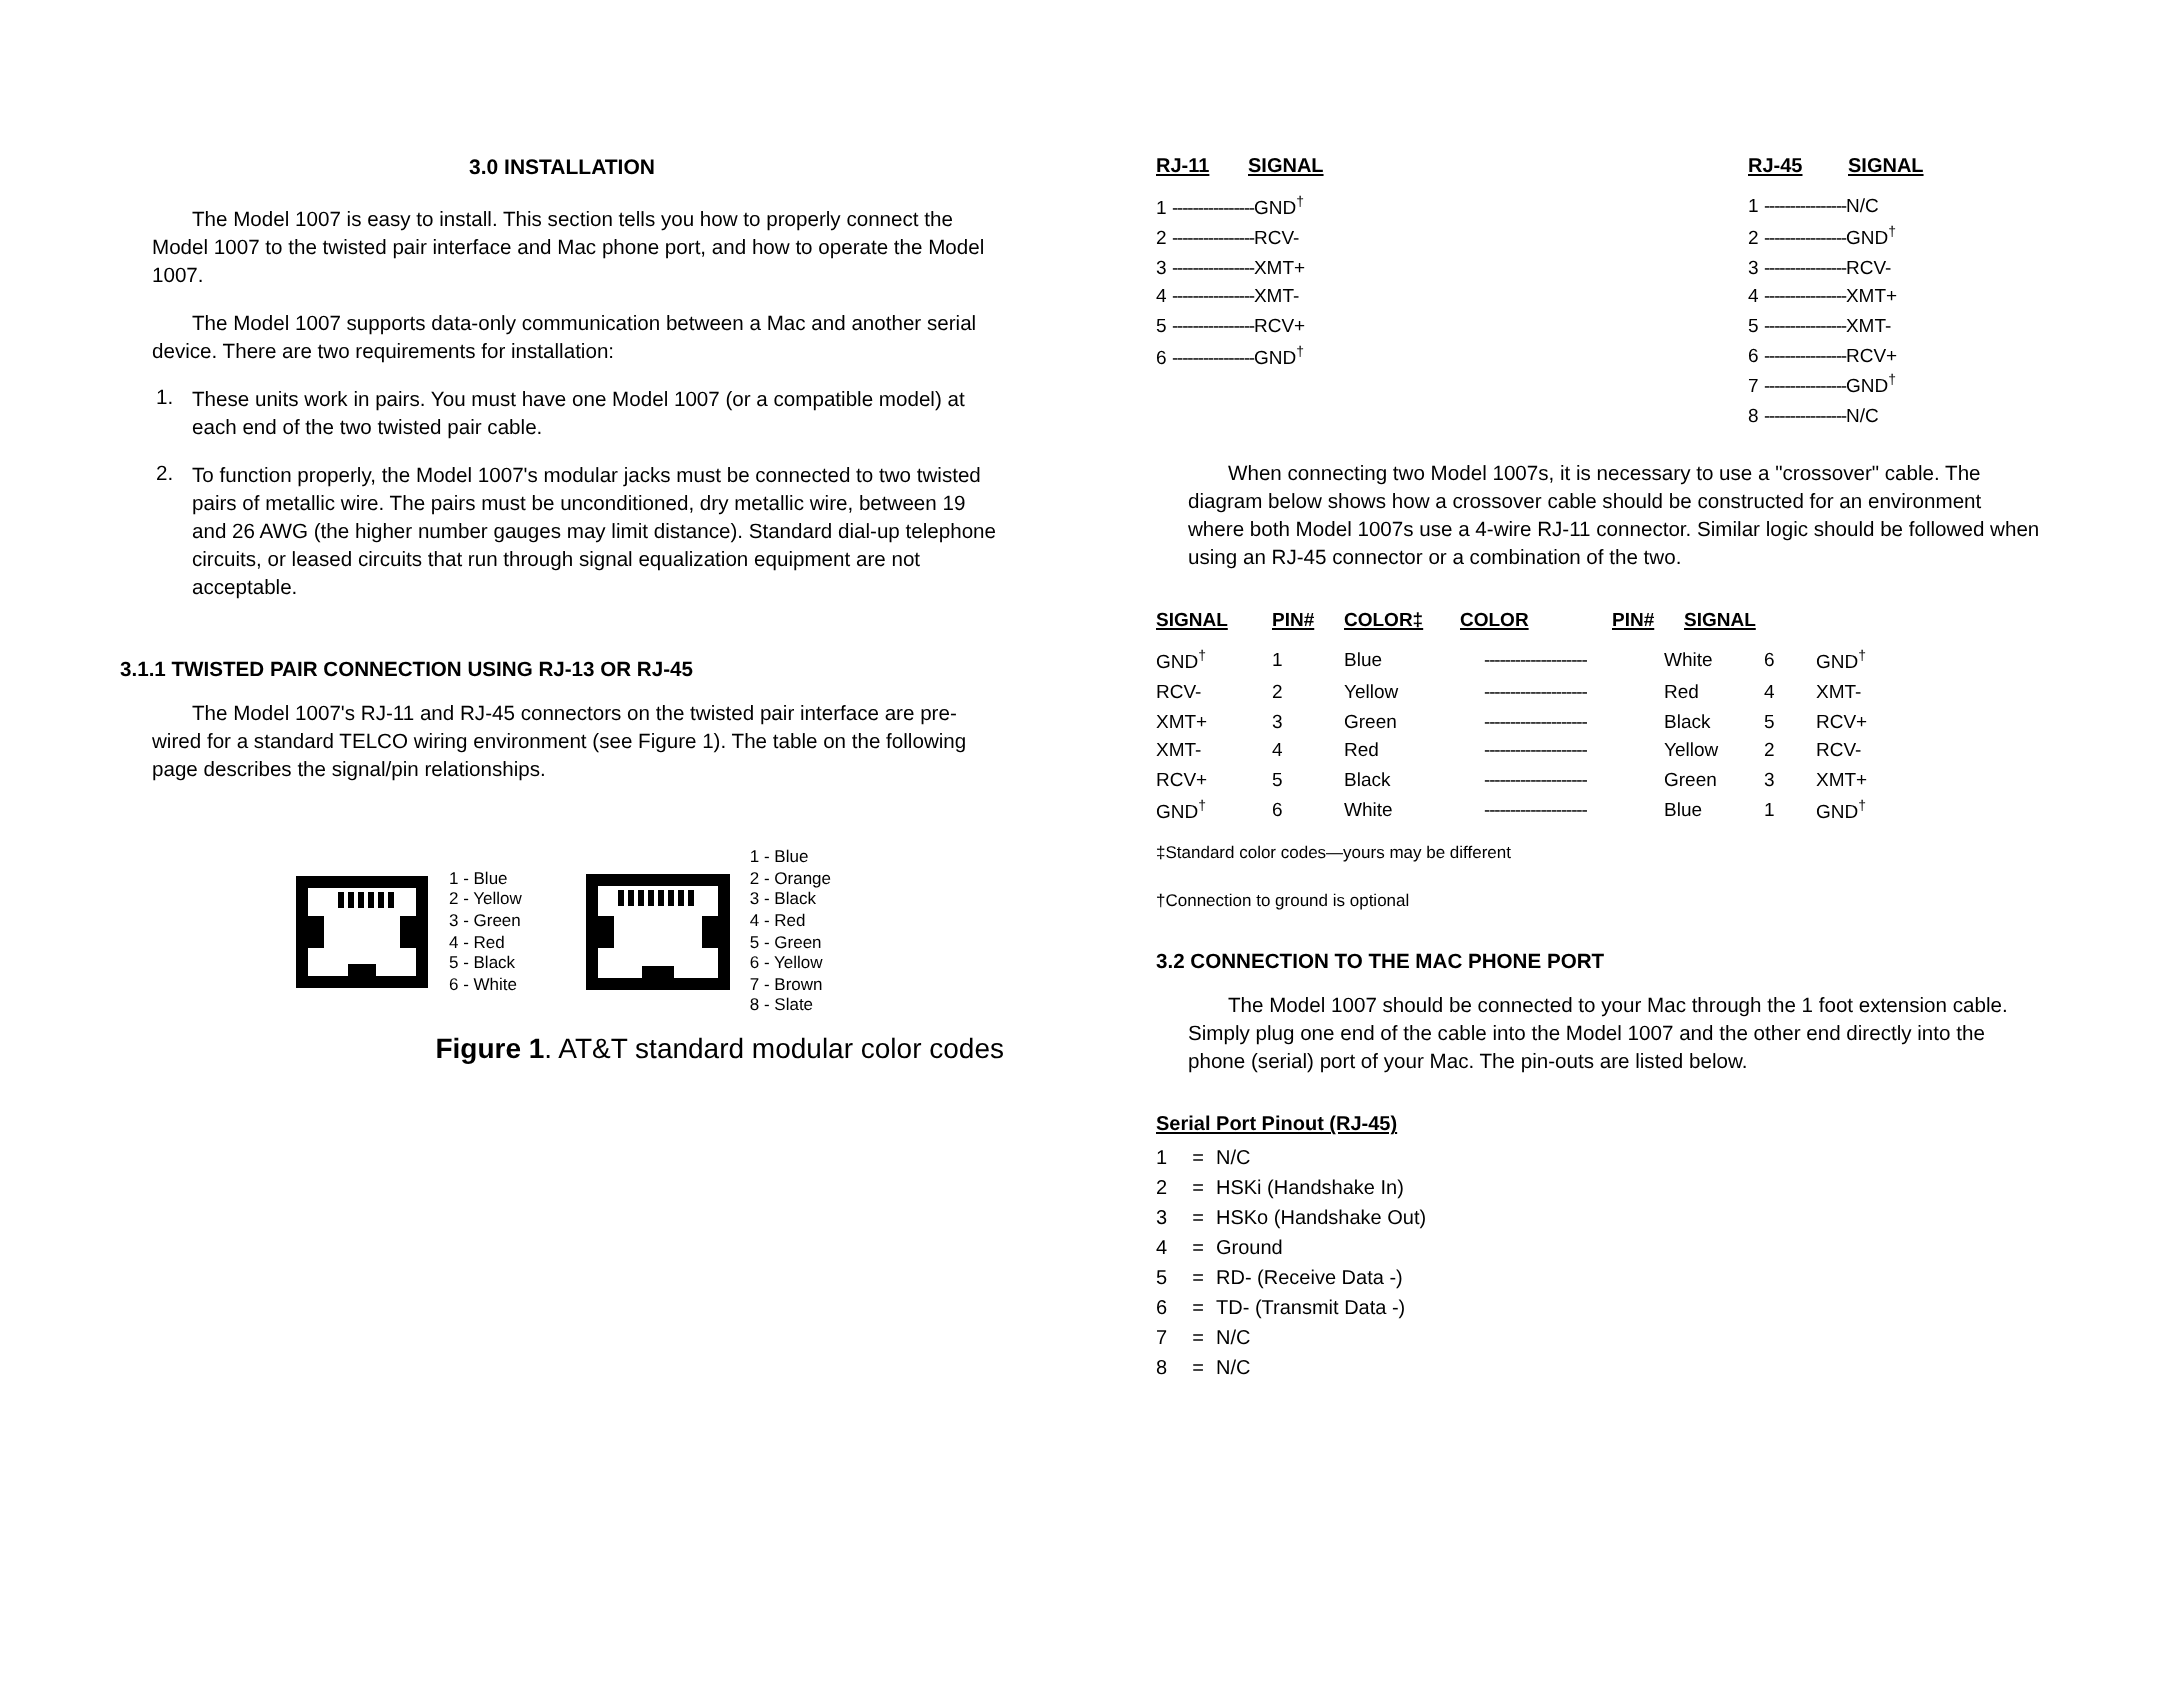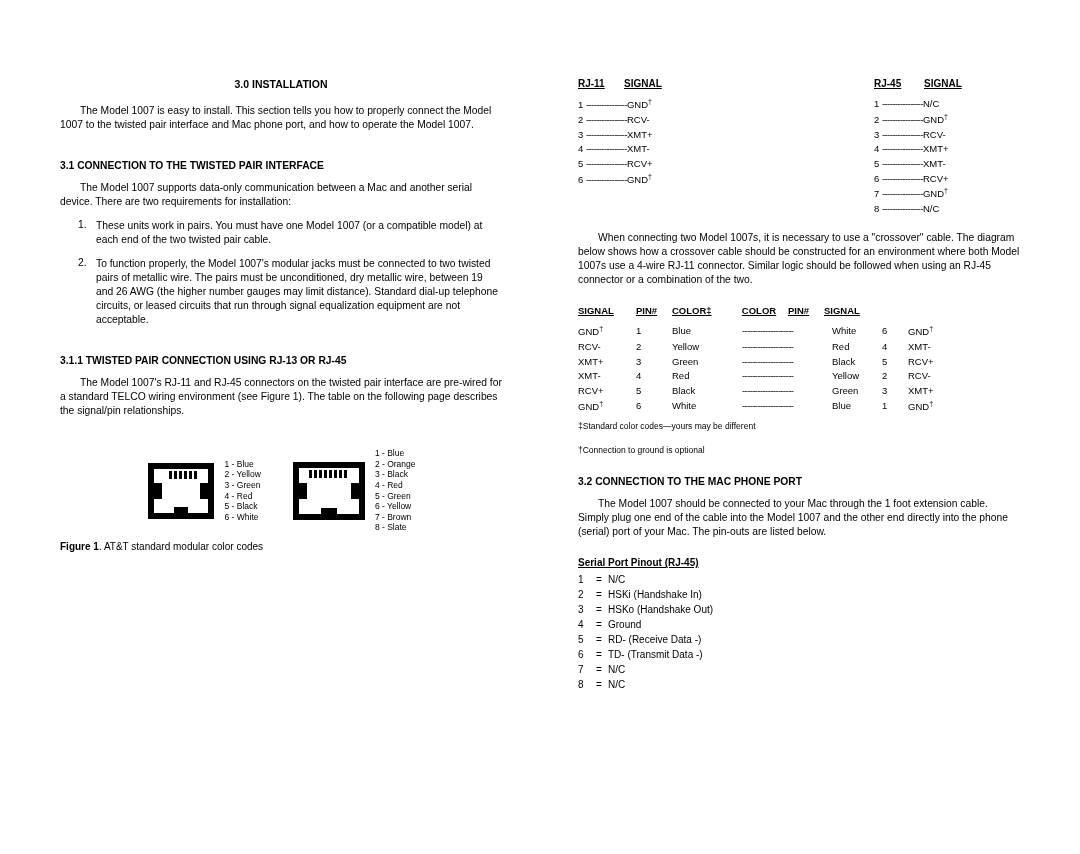--- a/index.html
+++ b/index.html
@@ -1,45 +1,45 @@
 <!DOCTYPE html>
 <html><head>
 <meta charset="utf-8">
 <style>
 body{font-family:Helvetica,Arial,sans-serif;font-size:10.3px;color:#000;margin:0;padding:0;background:#fff}
 .sheet{width:1080px;height:854px;display:flex;padding:78px 60px 30px 60px;box-sizing:border-box}
 .col{flex:1;display:flex;flex-direction:column;position:relative}
 .col-l{padding-right:38px}
 .col-r{padding-left:38px}
 .center-title{text-align:center;font-weight:bold;margin:0 0 14px 0;font-size:10.5px}
-p{margin:0 0 10px 0;line-height:1.36}
+p{margin:0 0 10px 16px;line-height:1.36}
 .indent{text-indent:20px}
 .sub{font-weight:bold;margin:18px 0 10px 0;font-size:10.3px}
 .list-item{display:flex;margin:0 0 10px 18px}
 .list-num{width:18px;flex-shrink:0}
 .list-body{flex:1;line-height:1.36}
 .fig-row{display:flex;gap:30px;justify-content:center;margin-top:20px}
 .fig-unit{display:flex;align-items:center;gap:8px}
 .fig-labels{font-size:8.5px;line-height:1.25}
-.fig-caption{text-align:left;font-size:10px;margin-top:8px}
+.fig-caption{text-align:right;font-size:14px;margin-top:8px}
 .fig-caption b{font-weight:bold}
 .page-num{position:absolute;bottom:-40px;left:0;right:0;text-align:center;font-size:10px}
 .pin-table{display:flex;gap:150px;margin-bottom:14px}
 .pin-col{flex:1}
 .pin-header{display:flex;margin-bottom:8px}
 .pin-header span{font-weight:bold;text-decoration:underline;font-size:10px}
 .pin-row{font-size:9.5px;line-height:1.55;white-space:nowrap}
 .dash{letter-spacing:-.6px}
 .sup{font-size:7px;vertical-align:super}
 .cross-tbl{margin:8px 0 6px 0}
 .cross-hdr{display:flex;font-weight:bold;text-decoration:underline;font-size:9.5px;margin-bottom:8px}
 .cross-hdr span:nth-child(1){width:58px}
 .cross-hdr span:nth-child(2){width:36px}
 .cross-hdr span:nth-child(3){width:58px}
-.cross-hdr span:nth-child(4){width:58px;text-align:center;}
+.cross-hdr span:nth-child(4){width:58px;text-align:left;padding-right:18px}
 .cross-hdr span:nth-child(5){width:36px}
 .cross-hdr span:nth-child(6){width:50px}
 .cross-row{display:flex;font-size:9.5px;line-height:1.55}
 .cross-row span:nth-child(1){width:58px}
 .cross-row span:nth-child(2){width:36px}
 .cross-row span:nth-child(3){width:70px}
 .cross-row span:nth-child(4){width:90px;letter-spacing:-.6px}
 .cross-row span:nth-child(5){width:50px}
 .cross-row span:nth-child(6){width:26px}
 .cross-row span:nth-child(7){width:50px}
@@ -52,21 +52,20 @@
 </style>
 </head>
 <body>
 
 <div class="sheet">
 
   <div class="col col-l">
     <div class="center-title">3.0  INSTALLATION</div>
     <p class="indent">The Model 1007 is easy to install.  This section tells you how to properly connect the Model 1007 to the twisted pair interface and Mac phone port, and how to operate the Model 1007.</p>
 
-    <div class="sub">3.1  CONNECTION TO THE TWISTED PAIR INTERFACE</div>
     <p class="indent">The Model 1007 supports data-only communication between a Mac and another serial device.  There are two requirements for installation:</p>
 
     <div class="list-item">
       <span class="list-num">1.</span>
       <span class="list-body">These units work in pairs.  You must have one Model 1007 (or a compatible model) at each end of the two twisted pair cable.</span>
     </div>
     <div class="list-item">
       <span class="list-num">2.</span>
       <span class="list-body">To function properly, the Model 1007's modular jacks must be connected to two twisted pairs of metallic wire.  The pairs must be unconditioned, dry metallic wire, between 19 and 26 AWG (the higher number gauges may limit distance).  Standard dial-up telephone circuits, or leased circuits that run through signal equalization equipment are not acceptable.</span>
     </div>

